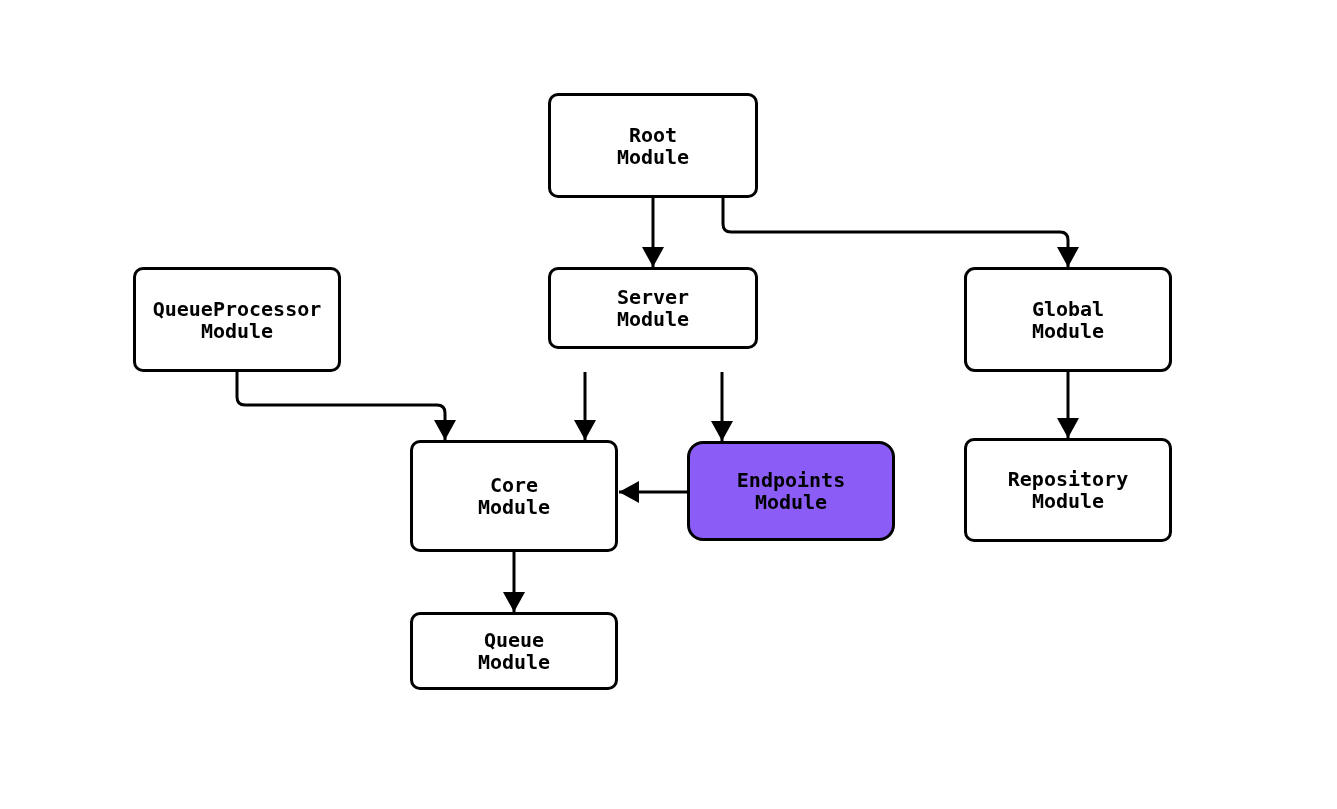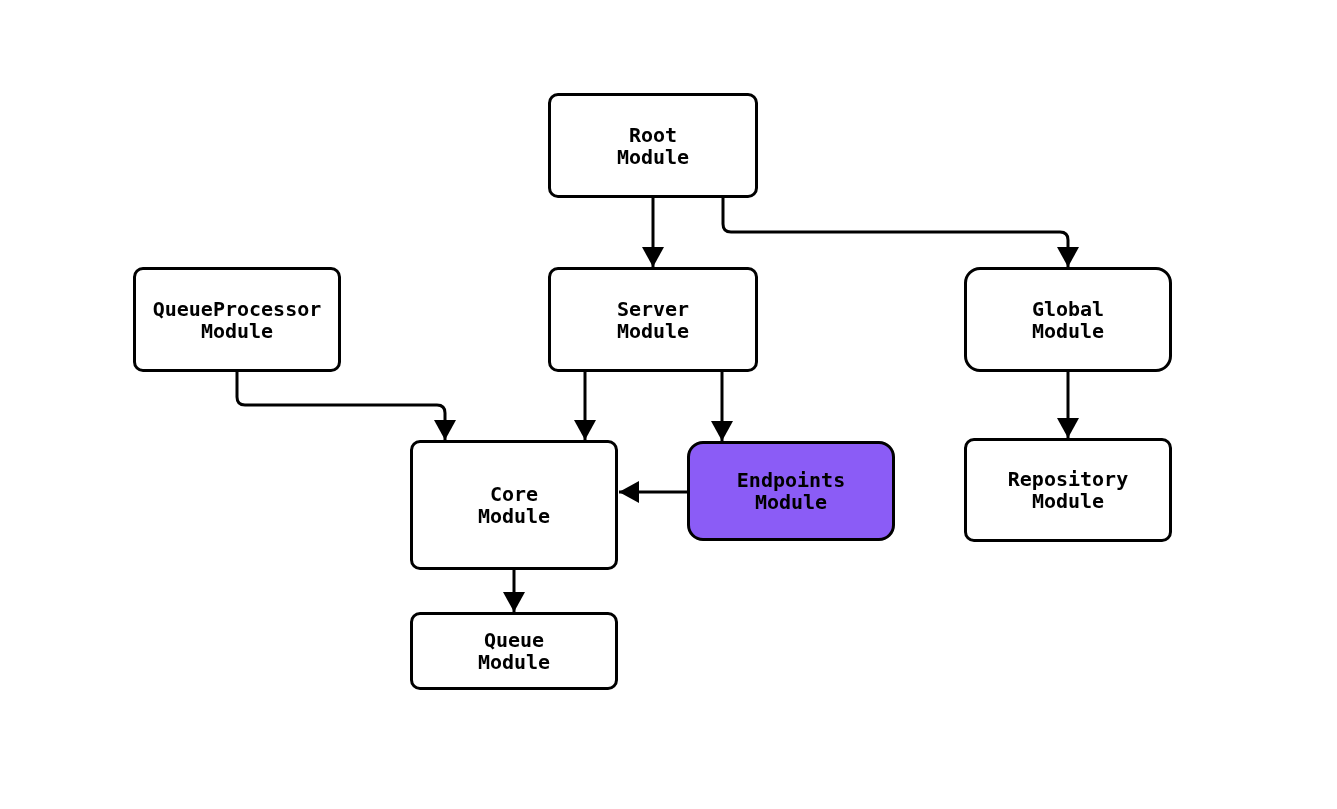--- a/index.html
+++ b/index.html
@@ -66,29 +66,29 @@
     </svg>
   <div id="nodes">
       <div class="node" style="left: 548px; top: 93px; width: 210px; height: 105px; border-color: rgb(0, 0, 0); border-width: 3px; border-radius: 10px; background: rgb(255, 255, 255); color: rgb(0, 0, 0);">
         <span>Root</span>
         <span>Module</span>
       </div>
       <div class="node" style="left: 133px; top: 267px; width: 208px; height: 105px; border-color: rgb(0, 0, 0); border-width: 3px; border-radius: 10px; background: rgb(255, 255, 255); color: rgb(0, 0, 0);">
         <span>QueueProcessor</span>
         <span>Module</span>
       </div>
-      <div class="node" style="left: 548px; top: 267px; width: 210px; height: 105px; border-color: rgb(0, 0, 0); border-width: 3px; border-radius: 10px; background: rgb(255, 255, 255); color: rgb(0, 0, 0);">
+      <div class="node" style="left: 548px; top: 267px; width: 210px; height: 82px; border-color: rgb(0, 0, 0); border-width: 3px; border-radius: 10px; background: rgb(255, 255, 255); color: rgb(0, 0, 0);">
         <span>Server</span>
         <span>Module</span>
       </div>
-      <div class="node" style="left: 964px; top: 267px; width: 208px; height: 105px; border-color: rgb(0, 0, 0); border-width: 3px; border-radius: 16px; background: rgb(255, 255, 255); color: rgb(0, 0, 0);">
+      <div class="node" style="left: 964px; top: 267px; width: 208px; height: 105px; border-color: rgb(0, 0, 0); border-width: 3px; border-radius: 11px; background: rgb(255, 255, 255); color: rgb(0, 0, 0);">
         <span>Global</span>
         <span>Module</span>
       </div>
-      <div class="node" style="left: 410px; top: 440px; width: 208px; height: 130px; border-color: rgb(0, 0, 0); border-width: 3px; border-radius: 10px; background: rgb(255, 255, 255); color: rgb(0, 0, 0);">
+      <div class="node" style="left: 410px; top: 440px; width: 208px; height: 112px; border-color: rgb(0, 0, 0); border-width: 3px; border-radius: 10px; background: rgb(255, 255, 255); color: rgb(0, 0, 0);">
         <span>Core</span>
         <span>Module</span>
       </div>
       <div class="node" style="left: 687px; top: 441px; width: 208px; height: 100px; border-color: rgb(0, 0, 0); border-width: 3px; border-radius: 16px; background: #8b5cf6; color: rgb(0, 0, 0);">
         <span>Endpoints</span>
         <span>Module</span>
       </div>
       <div class="node" style="left: 964px; top: 438px; width: 208px; height: 104px; border-color: rgb(0, 0, 0); border-width: 3px; border-radius: 10px; background: rgb(255, 255, 255); color: rgb(0, 0, 0);">
         <span>Repository</span>
         <span>Module</span>

